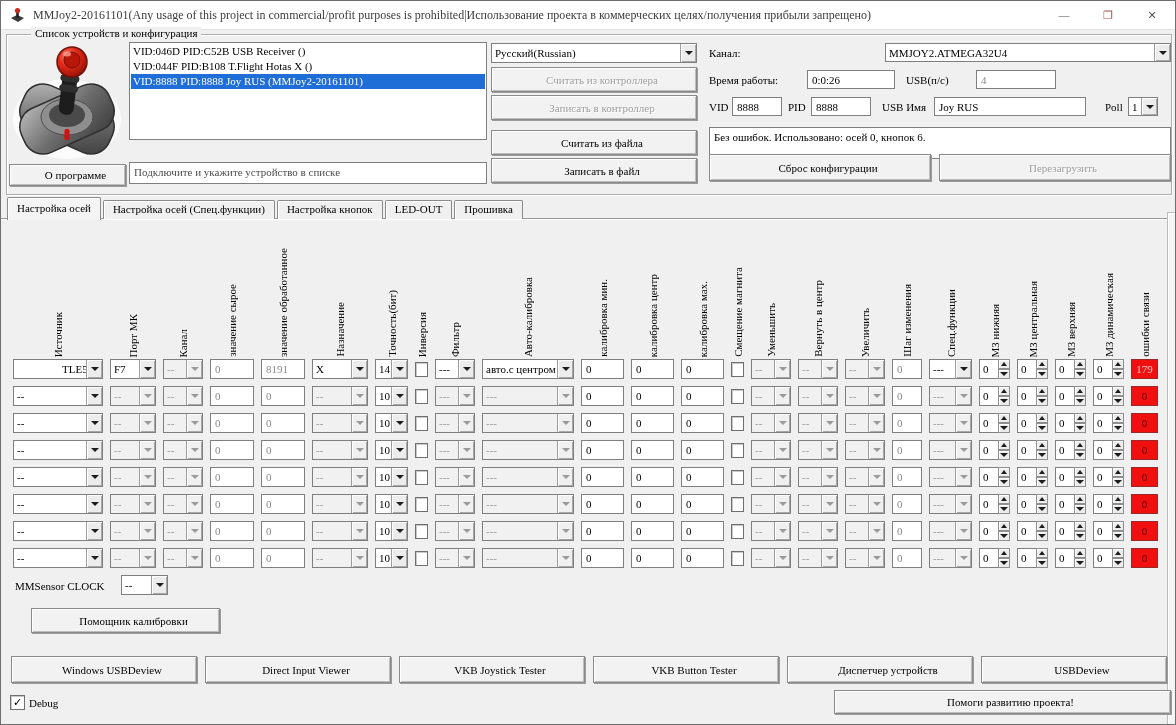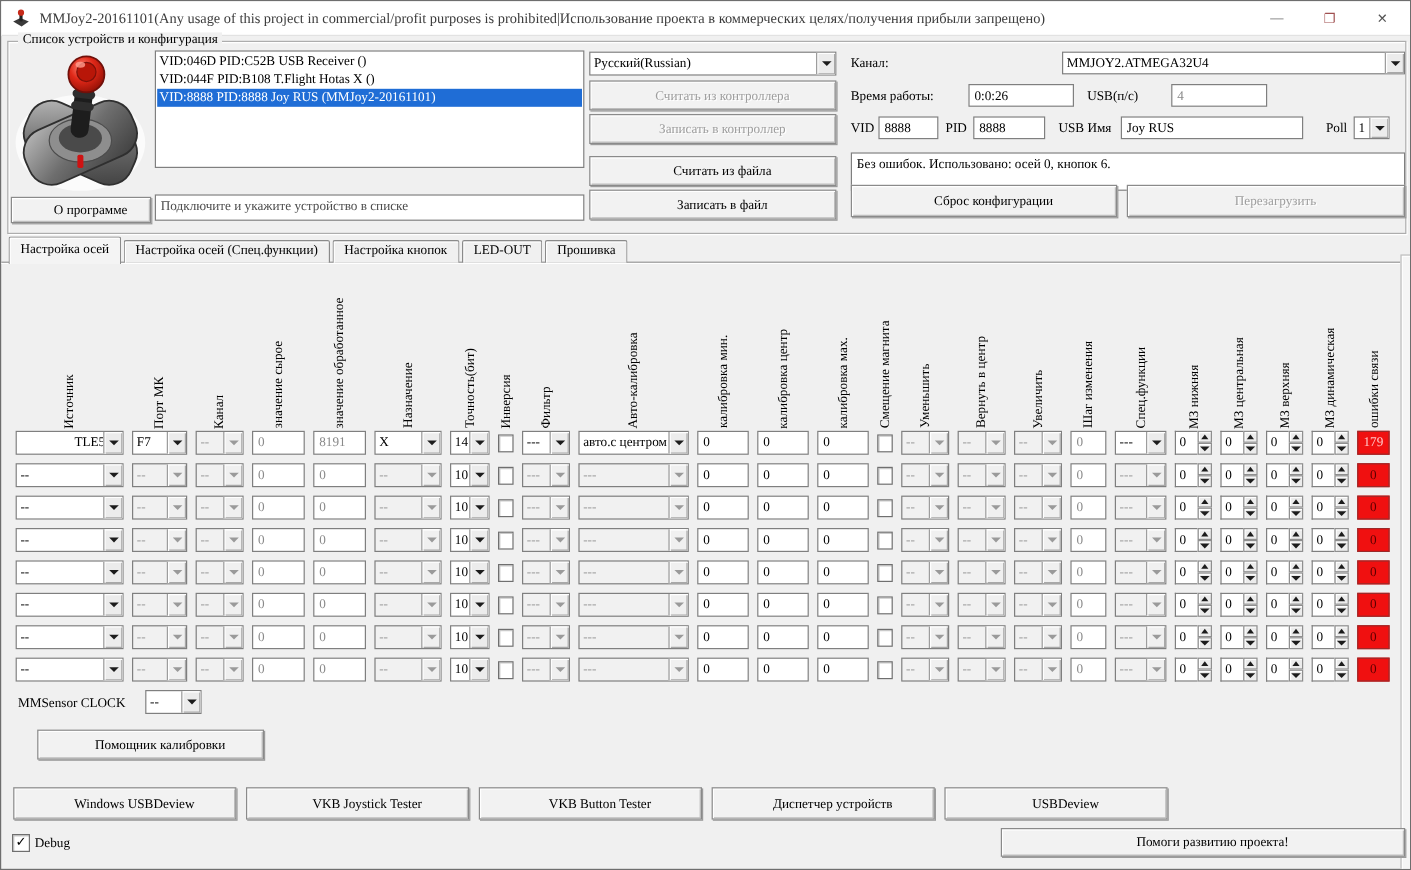--- a/index.html
+++ b/index.html
@@ -40,21 +40,21 @@
   .spv{flex:1;background:#fff;border:1px solid #7f7f7f;border-right:none;padding:3px 0 0 3px;font-size:11px;overflow:hidden;}
   .sparr{width:12px;flex:0 0 12px;display:flex;flex-direction:column;}
   .sab{flex:1;background:#ececec;border:1px solid #8f8f8f;box-shadow:inset 1px 1px 0 #fff;
        display:flex;align-items:center;justify-content:center;}
   .err{height:20px;background:#f01010;border:1px solid #9a2a2a;box-sizing:border-box;
        display:flex;align-items:center;justify-content:center;font-size:11px;}
   .lbl{position:absolute;white-space:nowrap;font-size:11px;}
   
   #groupbox{position:absolute;left:5px;top:33px;width:1164px;height:159px;
             border:1px solid #adadad;box-shadow:1px 1px 0 #fff,inset 1px 1px 0 #fff;}
-  #group-label{position:absolute;left:8px;top:-8px;background:#f0f0f0;padding:0 4px;}
+  #group-label{position:absolute;left:24px;top:-8px;background:#f0f0f0;padding:0 4px;}
   
   #joystick{position:absolute;left:10px;top:44px;}
   #about-btn{position:absolute;left:8px;top:163px;width:117px;height:22px;}
   #devlist{position:absolute;left:128px;top:41px;width:358px;height:98px;background:#fff;
            border:1px solid #7f7f7f;box-sizing:border-box;padding:1px;overflow:hidden;}
   .dev{height:15px;line-height:15px;padding:0 2px;white-space:nowrap;overflow:hidden;}
   .dev.selected{background:#1f6dd6;color:#fff;}
   #reset-usb-btn{position:absolute;left:128px;top:141px;width:358px;height:18px;}
   #hint-field{position:absolute;left:128px;top:161px;width:358px;height:22px;color:#4c4c4c;}
   
@@ -1292,20 +1292,21 @@
   <div class="sel" id="mmsensor-sel">
     <span class="selv">--</span>
     <span class="selbtn">
         <span class="tri-down"></span>
       </span>
   </div>
   <div class="btn" id="calib-btn">Помощник калибровки</div>
 
   <div id="bottombar">
       <div class="btn bbtn">Windows USBDeview</div>
+      <div class="btn bbtn">Direct Input Viewer</div>
       <div class="btn bbtn">VKB Joystick Tester</div>
       <div class="btn bbtn">VKB Button Tester</div>
       <div class="btn bbtn">Диспетчер устройств</div>
       <div class="btn bbtn">USBDeview</div>
     </div>
 
   <span class="cb" id="debug-cb">✓</span>
   <span class="lbl" id="debug-label">Debug</span>
   <div class="btn" id="donate-btn">Помоги развитию проекта!</div>
 

